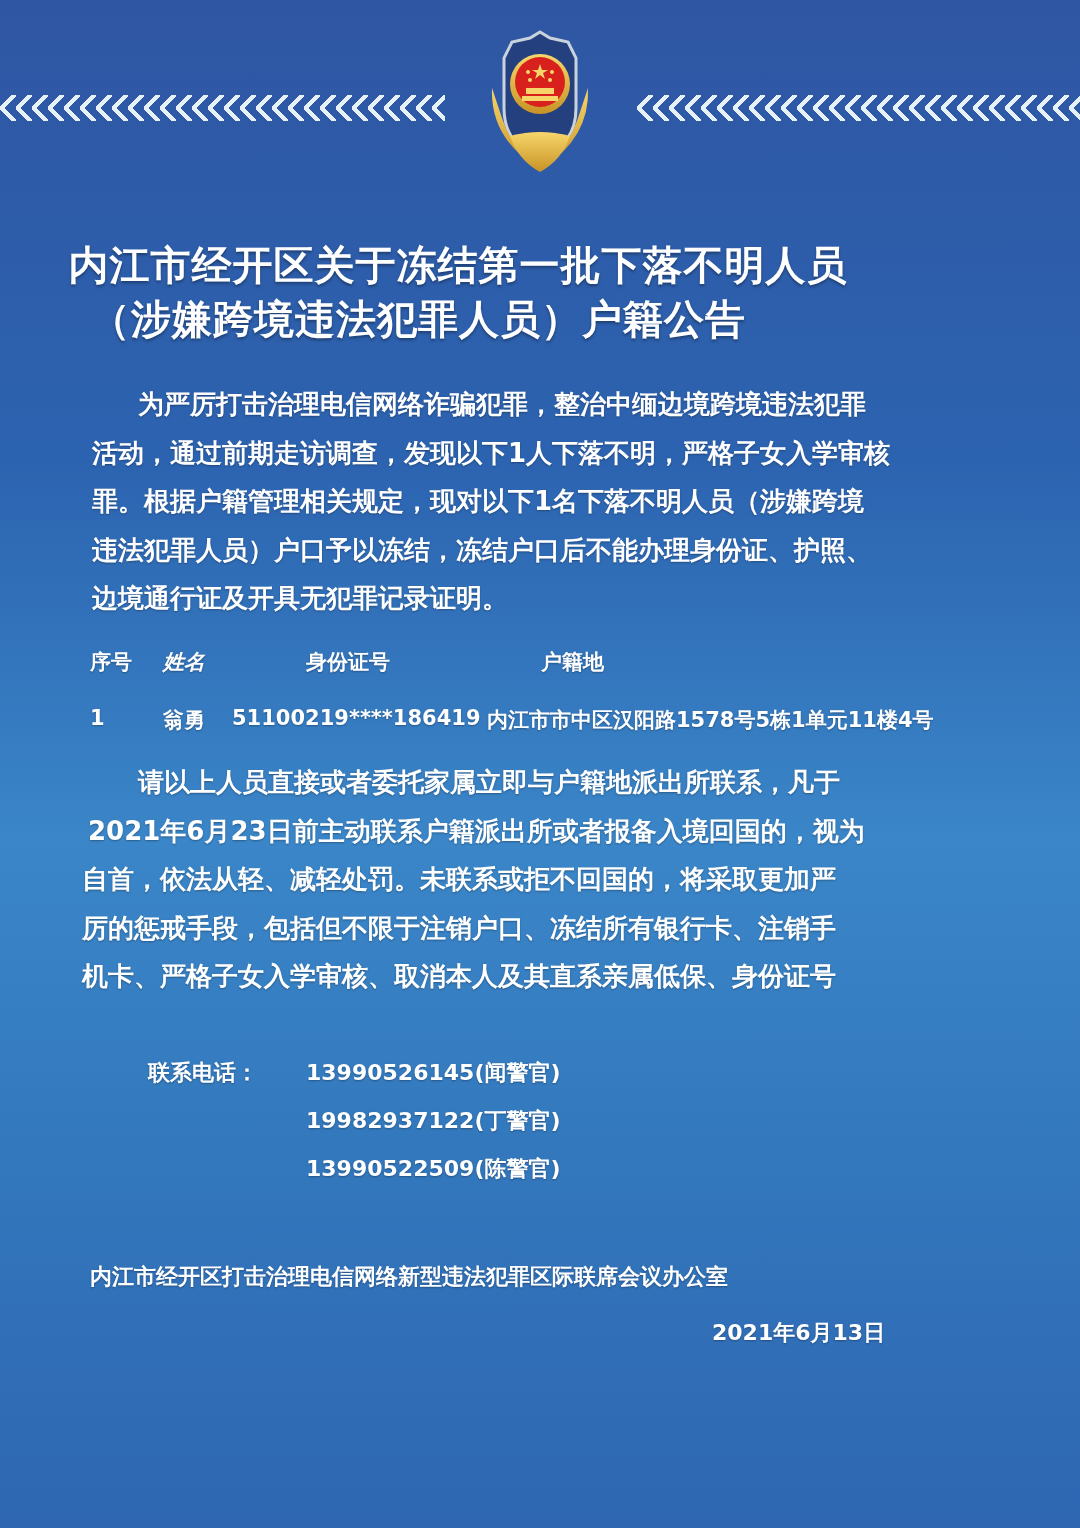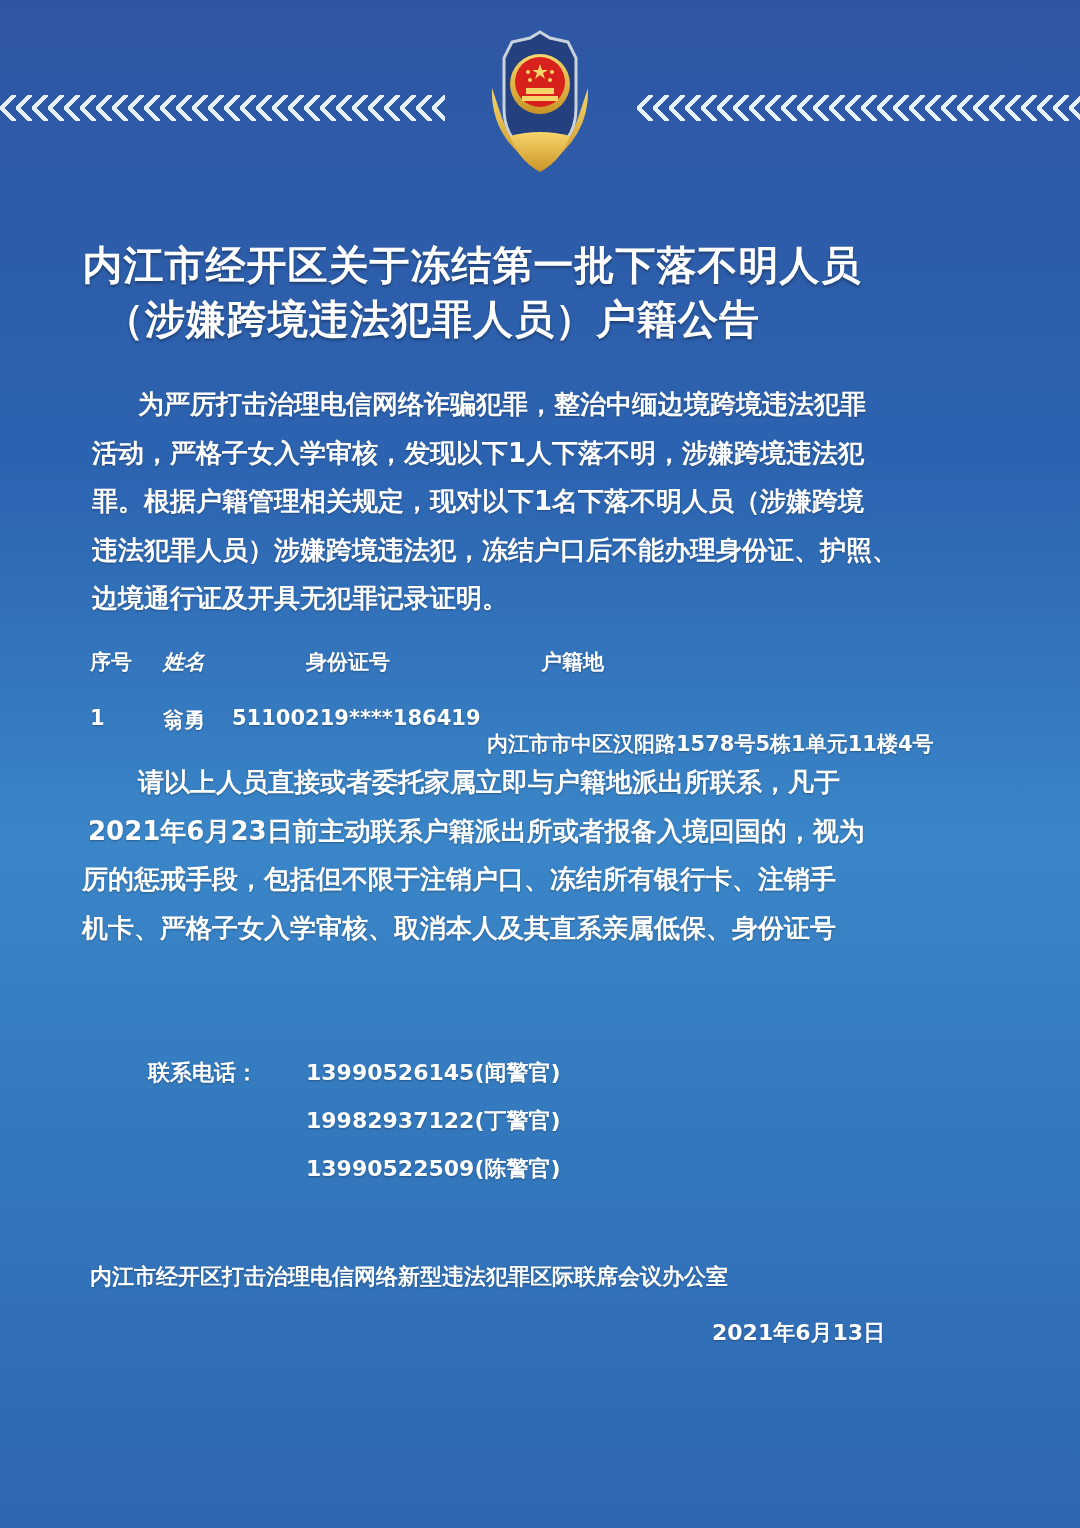--- a/index.html
+++ b/index.html
@@ -19,21 +19,20 @@
       background-position:0 0, 0 13px;
       background-repeat:repeat-x;
     }
     .band.left { left:0; width:445px; }
     .band.right { left:637px; width:443px; }
     .emblem { position:absolute; left:472px; top:28px; width:136px; height:150px; }
     .title {
       position:absolute; left:0; width:916px; text-align:center;
       font-size:40px; font-weight:bold; letter-spacing:1px;
       text-shadow: 0 2px 3px rgba(0,0,0,0.35);
-      margin-left: 14px;
     }
     .para {
       position:absolute; font-size:26px; font-weight:bold; line-height:48.5px;
       text-shadow: 0 1px 2px rgba(0,0,0,0.3);
     }
     .row { position:absolute; font-size:21px; font-weight:bold; text-shadow:0 1px 2px rgba(0,0,0,0.3); }
     .row span { position:absolute; white-space:nowrap; }
     .contact { position:absolute; font-size:22px; font-weight:bold; text-shadow:0 1px 2px rgba(0,0,0,0.3); white-space:nowrap; }
   </style>
 </head>
@@ -62,43 +61,44 @@
   <path d="M20 60 Q18 110 66 140 Q40 120 30 90 Z" fill="url(#gold)"></path>
   <path d="M116 60 Q118 110 70 140 Q96 120 106 90 Z" fill="url(#gold)"></path>
   <path d="M38 108 Q68 100 98 108 Q90 132 68 144 Q46 132 38 108 Z" fill="url(#gold)"></path>
 </svg>
 
 <div class="title" style="top:238px;">内江市经开区关于冻结第一批下落不明人员</div>
 <div class="title" style="top:292px; left:-40px;">（涉嫌跨境违法犯罪人员）户籍公告</div>
 
 <div class="para" style="left:92px; top:380px; width:930px;">
   <div style="padding-left:46px;">为严厉打击治理电信网络诈骗犯罪，整治中缅边境跨境违法犯罪</div>
-  <div>活动，严格子女入学审核，发现以下1人下落不明，涉嫌跨境违法犯</div>
+  <div>活动，通过前期走访调查，发现以下1人下落不明，严格子女入学审核</div>
   <div>罪。根据户籍管理相关规定，现对以下1名下落不明人员（涉嫌跨境</div>
-  <div>违法犯罪人员）涉嫌跨境违法犯，冻结户口后不能办理身份证、护照、</div>
+  <div>违法犯罪人员）户口予以冻结，冻结户口后不能办理身份证、护照、</div>
   <div>边境通行证及开具无犯罪记录证明。</div>
 </div>
 
 <div class="row" style="left:0; top:648px; width:856px; height:30px;">
   <span style="left:90px;">序号</span>
   <span style="left:163px;font-style:italic;">姓名</span>
   <span style="left:306px;">身份证号</span>
   <span style="left:541px;">户籍地</span>
 </div>
 
 <div class="row" style="left:0; top:706px; width:1080px; height:30px;">
   <span style="left:90px;">1</span>
   <span style="left:163px;">翁勇</span>
   <span style="left:232px;">51100219****186419</span>
-  <span style="left:487px;margin-top:24px;">内江市市中区汉阳路1578号5栋1单元11楼4号</span>
+  <span style="left:487px;">内江市市中区汉阳路1578号5栋1单元11楼4号</span>
 </div>
 
 <div class="para" style="left:82px; top:758px; width:930px;">
   <div style="padding-left:56px;">请以上人员直接或者委托家属立即与户籍地派出所联系，凡于</div>
   <div style="padding-left:6px;">2021年6月23日前主动联系户籍派出所或者报备入境回国的，视为</div>
+  <div>自首，依法从轻、减轻处罚。未联系或拒不回国的，将采取更加严</div>
   <div>厉的惩戒手段，包括但不限于注销户口、冻结所有银行卡、注销手</div>
   <div>机卡、严格子女入学审核、取消本人及其直系亲属低保、身份证号</div>
 </div>
 
 <div class="contact" style="left:148px; top:1058px;">联系电话：</div>
 <div class="contact" style="left:306px; top:1058px;">13990526145(闻警官)</div>
 <div class="contact" style="left:306px; top:1106px;">19982937122(丁警官)</div>
 <div class="contact" style="left:306px; top:1154px;">13990522509(陈警官)</div>
 
 <div class="contact" style="left:90px; top:1262px;">内江市经开区打击治理电信网络新型违法犯罪区际联席会议办公室</div>

